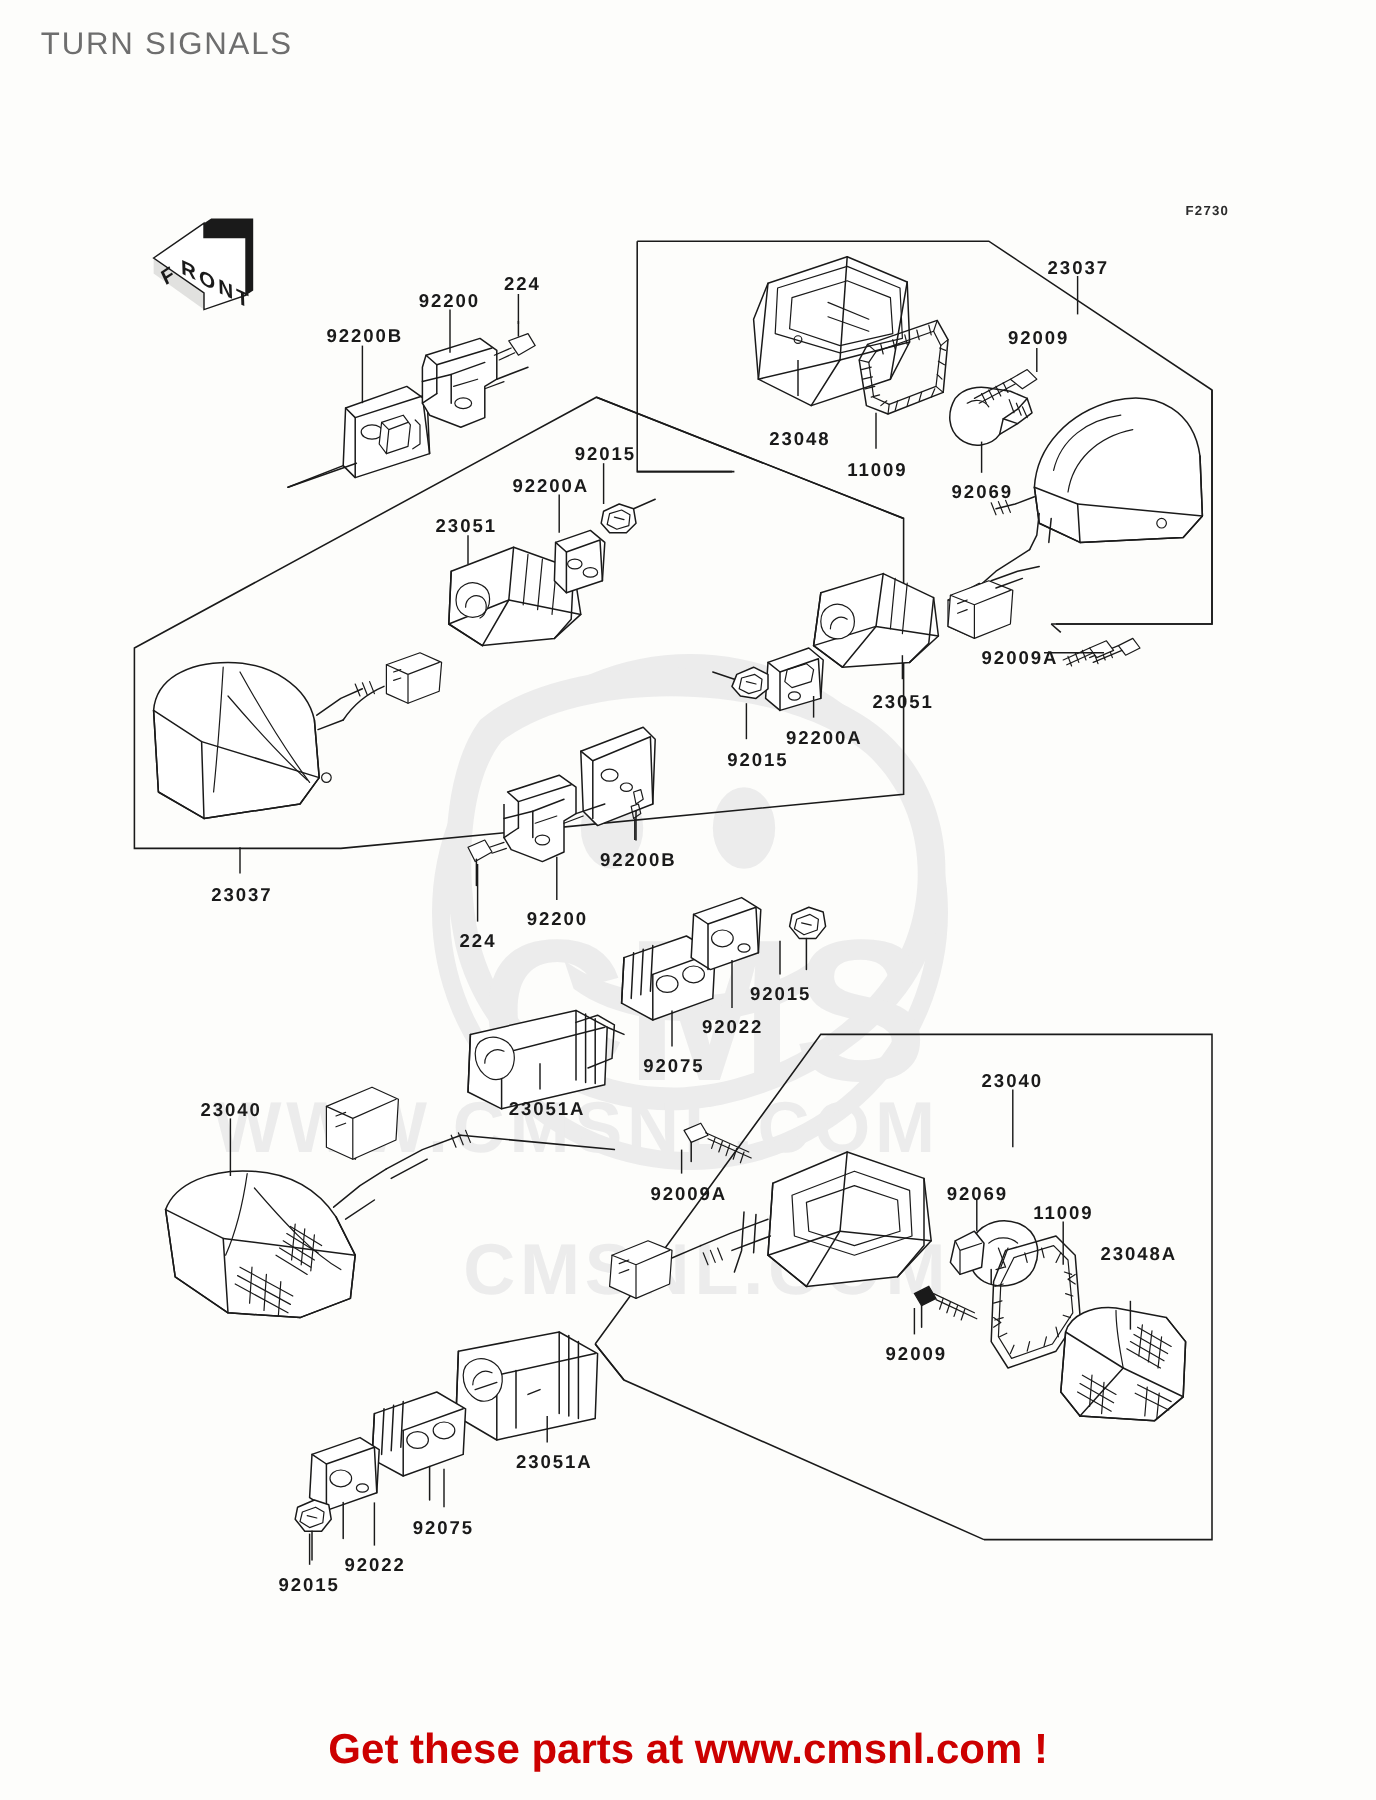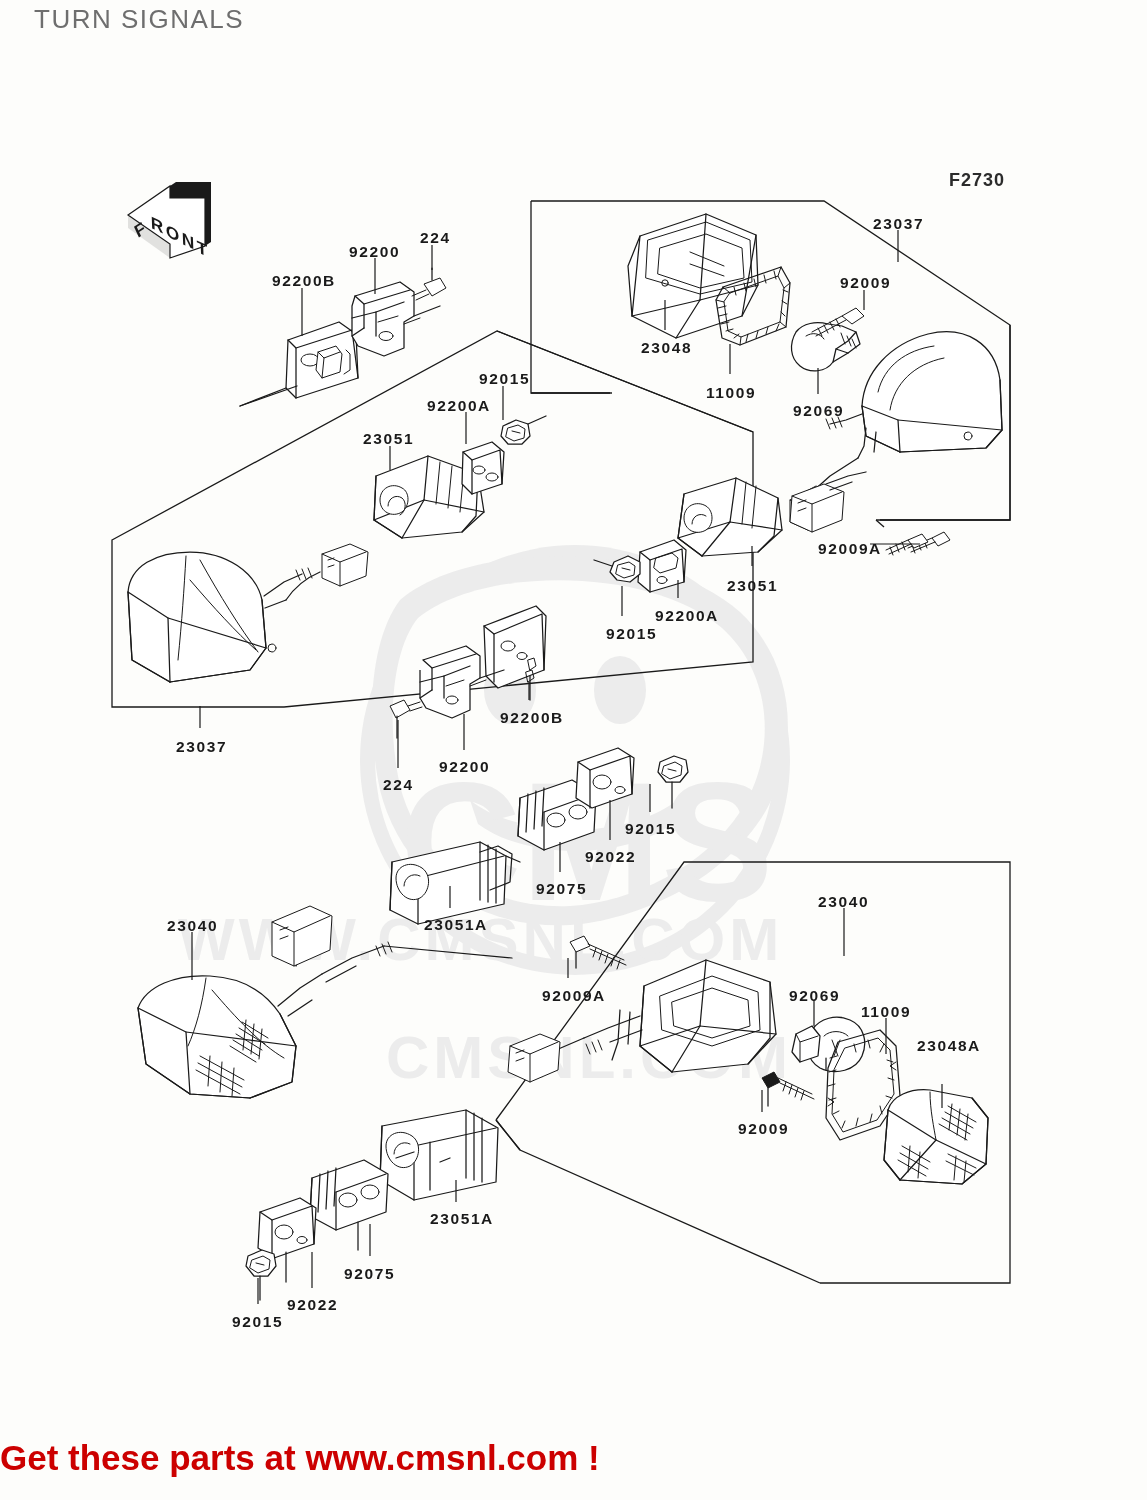--- a/index.html
+++ b/index.html
@@ -6,34 +6,34 @@
   html,body{margin:0;padding:0;}
   body{
     width:1147px;height:1500px;
     background:#fdfdfb;
     font-family:"Liberation Sans", sans-serif;
     overflow:hidden;position:relative;
   }
   #page{position:absolute;inset:0;width:1147px;height:1500px;}
 
   #page-title{
-    position:absolute;left:34px;top:4px;
+    position:absolute;left:34px;top:21px;
     font-size:26px;letter-spacing:1.5px;
     color:#6e6e6e;font-weight:400;
     font-family:"Liberation Sans", sans-serif;
     white-space:nowrap;
   }
   #diagram-code{
-    position:absolute;left:949px;top:170px;
-    font-size:18px;color:#2b2b2b;font-weight:700;
+    position:absolute;left:988px;top:170px;
+    font-size:11px;color:#2b2b2b;font-weight:700;
     letter-spacing:1px;font-family:"Liberation Sans", sans-serif;
   }
   #footer-text{
     position:absolute;left:0;top:1438px;width:1147px;
-    text-align:left;color:#cc0000;
+    text-align:center;color:#cc0000;
     font-size:35px;font-weight:700;letter-spacing:0px;
     font-family:"Liberation Sans", sans-serif;
   }
   .svg-layer{position:absolute;left:0;top:0;width:1147px;height:1500px;}
   .label{
     position:absolute;
     font-size:15.5px;font-weight:700;color:#1a1a1a;
     letter-spacing:1.6px;
     font-family:"Liberation Sans", sans-serif;
     white-space:nowrap;
@@ -549,21 +549,21 @@
       <path d="M370,1256 L370,1224"></path>
       <path d="M312,1288 L312,1252"></path>
       <path d="M258,1304 L258,1278"></path>
     </g>
   </svg>
 
   <div id="labels">
       <div class="label" style="left: 272px; top: 272px;">92200B</div>
       <div class="label" style="left: 349px; top: 243px;">92200</div>
       <div class="label" style="left: 420px; top: 229px;">224</div>
-      <div class="label" style="left: 641px; top: 339px;">23048</div>
+      <div class="label" style="left: 641px; top: 358px;">23048</div>
       <div class="label" style="left: 706px; top: 384px;">11009</div>
       <div class="label" style="left: 793px; top: 402px;">92069</div>
       <div class="label" style="left: 840px; top: 274px;">92009</div>
       <div class="label" style="left: 873px; top: 215px;">23037</div>
       <div class="label" style="left: 479px; top: 370px;">92015</div>
       <div class="label" style="left: 427px; top: 397px;">92200A</div>
       <div class="label" style="left: 363px; top: 430px;">23051</div>
       <div class="label" style="left: 176px; top: 738px;">23037</div>
       <div class="label" style="left: 727px; top: 577px;">23051</div>
       <div class="label" style="left: 655px; top: 607px;">92200A</div>

